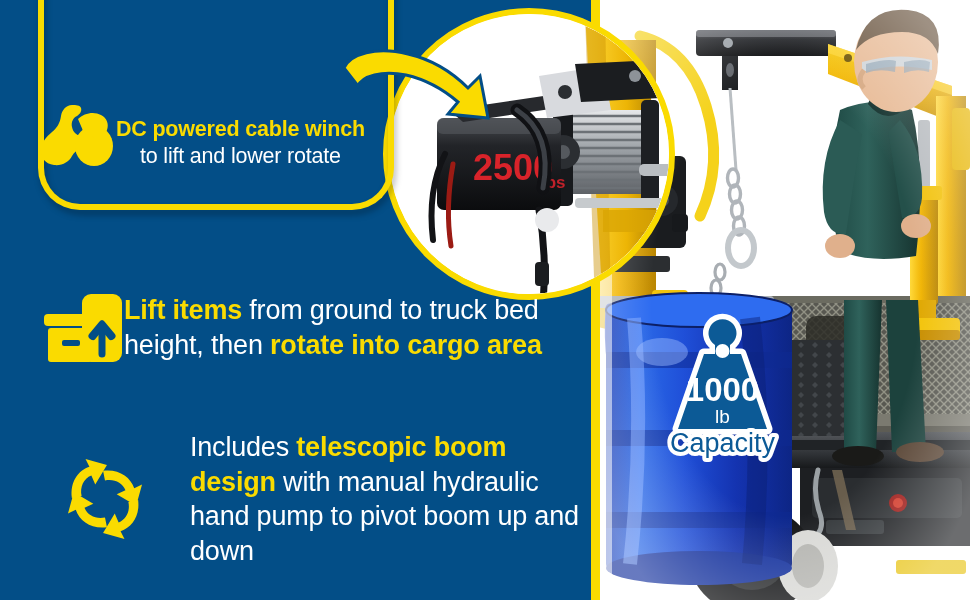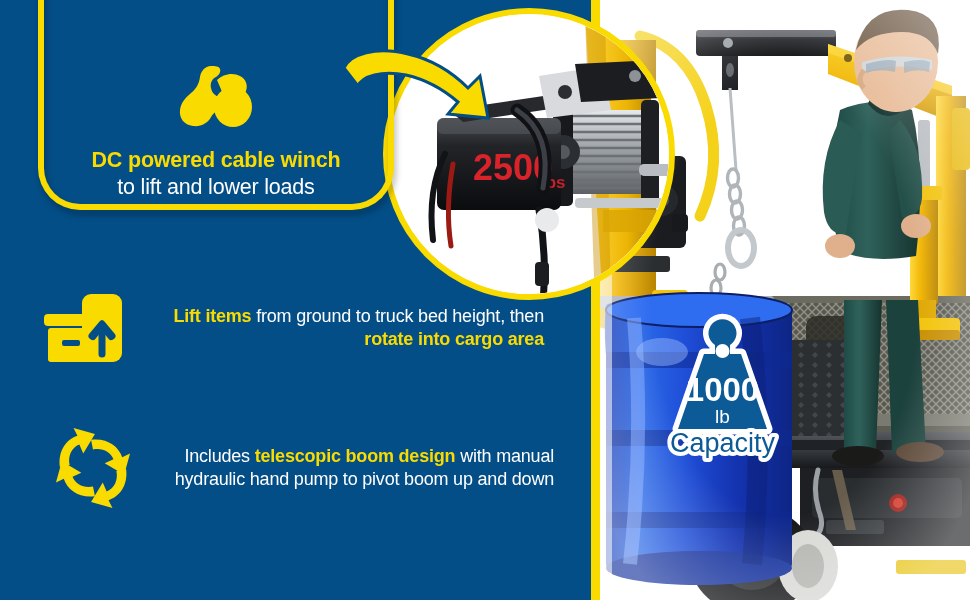--- a/index.html
+++ b/index.html
@@ -39,21 +39,20 @@
     border-top: none;
     border-radius: 0 0 42px 42px;
     box-sizing: border-box;
     filter: drop-shadow(2px 5px 3px rgba(0,0,0,0.28));
   }
   .callout-inner {
     position: absolute;
     left: 38px; top: 60px;
     width: 356px; height: 150px;
     display: flex;
-    flex-direction: column;
     align-items: center;
     justify-content: flex-start;
   }
 
   
   .bicep-icon { width: 78px; height: 72px; display:block; }
 
   .callout-text {
     margin-top: 16px;
     text-align: center;
@@ -87,30 +86,30 @@
     display: flex;
     align-items: center;
   }
   .feature .ficon {
     flex: 0 0 auto;
     display: flex;
     align-items: center;
     justify-content: center;
   }
   .feature .ftext {
-    text-align: right;
+    text-align: left;
     color: #ffffff;
-    font-size: 18px;
+    font-size: 27px;
     line-height: 1.28;
     letter-spacing: -0.2px;
   }
 
   #feature-lift  { left: 42px; top: 290px; width: 530px; }
   #feature-lift .ftext { width: 420px; }
-  #feature-boom  { left: 52px; top: 430px; width: 530px; }
+  #feature-boom  { left: 64px; top: 430px; width: 530px; gap: 44px; }
   #feature-boom .ftext { width: 420px; }
 
   
   .photo-area {
     position: absolute;
     left: 600px; top: 0;
     width: 370px; height: 600px;
     background: #ffffff;
     overflow: hidden;
   }
@@ -424,21 +423,21 @@
       <path d="M34,6 C28,6 24,11 23,17 C22,24 19,29 14,33 C8,38 4,43 3,50
                C2,58 7,65 16,66 C24,67 31,63 34,57
                C36,53 39,51 43,51 L43,37 C38,36 35,33 34,28
                C33,23 35,19 39,17 C42,15 44,12 43,9 C42,6 38,6 34,6 Z" fill="#fadb00"></path>
       <ellipse cx="56" cy="47" rx="19" ry="20" fill="#fadb00"></ellipse>
       <path d="M40,20 C46,14 56,12 63,16 C69,19 71,25 69,31
                C67,37 61,40 55,38 L46,34 Z" fill="#fadb00"></path>
     </svg>
     <div class="callout-text">
       <span class="callout-line1">DC powered cable winch</span>
-      <span class="callout-line2">to lift and lower loads</span>
+      <span class="callout-line2">to lift and lower rotate</span>
     </div>
   </div>
 
   <svg class="curve-arrow" viewBox="0 0 200 130">
     <path d="M14,28 C20,14 46,6 78,14 C104,20 124,34 138,48
              L150,36 L158,78 L118,74 L128,62
              C114,50 98,40 76,35 C52,30 32,36 28,46 Z" fill="#fadb00" stroke="#034e87" stroke-width="0"></path>
     <path d="M14,28 C20,14 46,6 78,14 C104,20 124,34 138,48
              L150,36 L158,78 L118,74 L128,62
              C114,50 98,40 76,35 C52,30 32,36 28,46 Z" fill="none" stroke="#034e87" stroke-width="3"></path>

